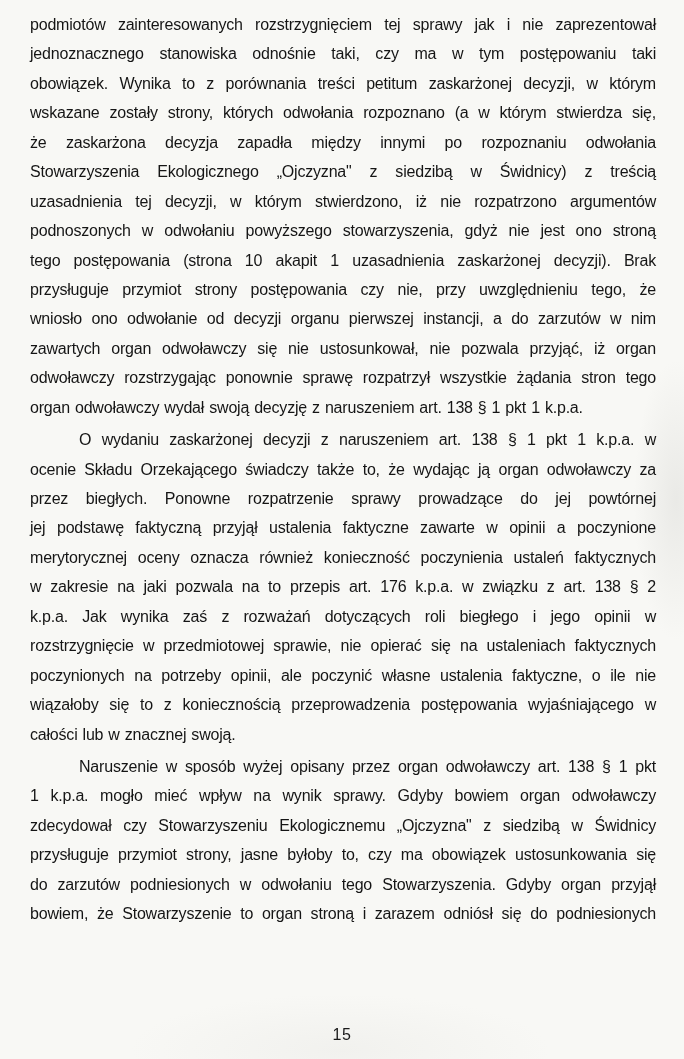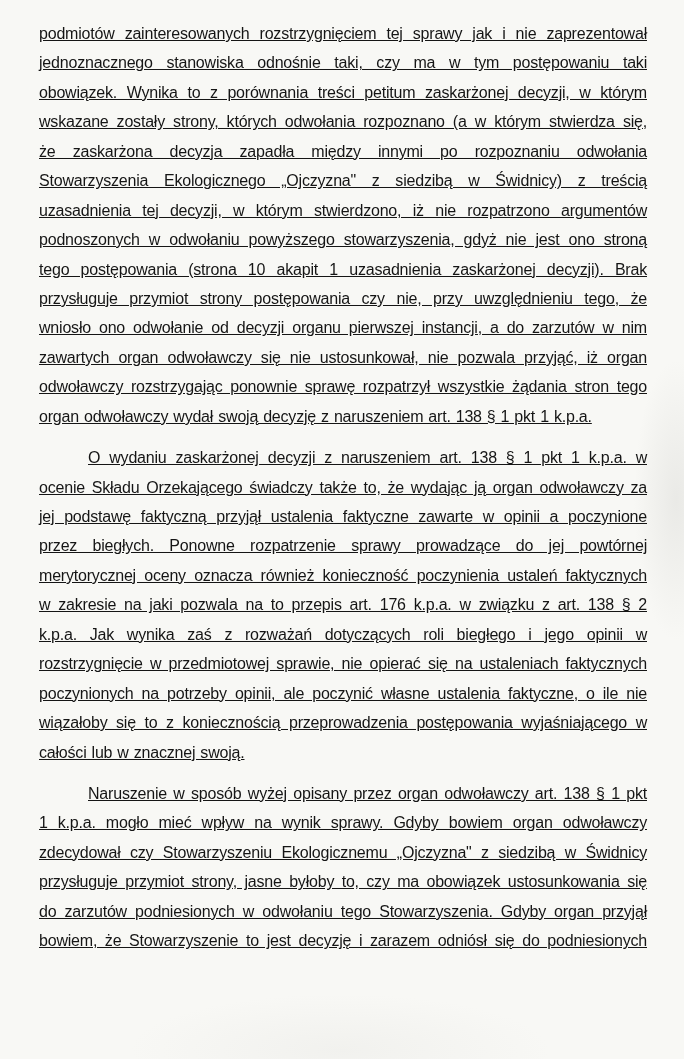--- a/index.html
+++ b/index.html
@@ -22,23 +22,22 @@
     position: absolute;
     inset: 0;
   }
   .text-block {
     position: absolute;
     left: 27px;
     top: 7px;
     width: 632px;
   }
   .paragraph {
-    margin: 12px;
+    margin: 3px;
     padding: 0;
-    text-decoration: underline;
   }
   .line {
     font-size: 16px;
     line-height: 29.45px;
     height: 29.45px;
     letter-spacing: -0.2px;
     word-spacing: 0.8px;
     text-align: justify;
     text-align-last: justify;
     white-space: normal;
@@ -80,32 +79,33 @@
         <div class="line">tego postępowania (strona 10 akapit 1 uzasadnienia zaskarżonej decyzji). Brak</div>
         <div class="line">przysługuje przymiot strony postępowania czy nie, przy uwzględnieniu tego, że</div>
         <div class="line">wniosło ono odwołanie od decyzji organu pierwszej instancji, a do zarzutów w nim</div>
         <div class="line">zawartych organ odwoławczy się nie ustosunkował, nie pozwala przyjąć, iż organ</div>
         <div class="line">odwoławczy rozstrzygając ponownie sprawę rozpatrzył wszystkie żądania stron tego</div>
         <div class="line para-end">organ odwoławczy wydał swoją decyzję z naruszeniem art. 138 § 1 pkt 1 k.p.a.</div>
       </div>
       <div class="paragraph">
         <div class="line indent">O wydaniu zaskarżonej decyzji z naruszeniem art. 138 § 1 pkt 1 k.p.a. w</div>
         <div class="line">ocenie Składu Orzekającego świadczy także to, że wydając ją organ odwoławczy za</div>
+        <div class="line">przez biegłych. Ponowne rozpatrzenie sprawy prowadzące do jej powtórnej</div>
         <div class="line">jej podstawę faktyczną przyjął ustalenia faktyczne zawarte w opinii a poczynione</div>
-        <div class="line">przez biegłych. Ponowne rozpatrzenie sprawy prowadzące do jej powtórnej</div>
         <div class="line">merytorycznej oceny oznacza również konieczność poczynienia ustaleń faktycznych</div>
         <div class="line">w zakresie na jaki pozwala na to przepis art. 176 k.p.a. w związku z art. 138 § 2</div>
         <div class="line">k.p.a. Jak wynika zaś z rozważań dotyczących roli biegłego i jego opinii w</div>
         <div class="line">rozstrzygnięcie w przedmiotowej sprawie, nie opierać się na ustaleniach faktycznych</div>
         <div class="line">poczynionych na potrzeby opinii, ale poczynić własne ustalenia faktyczne, o ile nie</div>
         <div class="line">wiązałoby się to z koniecznością przeprowadzenia postępowania wyjaśniającego w</div>
         <div class="line para-end">całości lub w znacznej swoją.</div>
       </div>
       <div class="paragraph">
         <div class="line indent">Naruszenie w sposób wyżej opisany przez organ odwoławczy art. 138 § 1 pkt</div>
         <div class="line">1 k.p.a. mogło mieć wpływ na wynik sprawy. Gdyby bowiem organ odwoławczy</div>
         <div class="line">zdecydował czy Stowarzyszeniu Ekologicznemu „Ojczyzna" z siedzibą w Świdnicy</div>
         <div class="line">przysługuje przymiot strony, jasne byłoby to, czy ma obowiązek ustosunkowania się</div>
         <div class="line">do zarzutów podniesionych w odwołaniu tego Stowarzyszenia. Gdyby organ przyjął</div>
-        <div class="line">bowiem, że Stowarzyszenie to jest decyzję i zarazem odniósł się do podniesionych</div>
+        <div class="line">bowiem, że Stowarzyszenie to organ stroną i zarazem odniósł się do podniesionych</div>
       </div>
     </div>
+  <div class="page-number">15</div>
 </div>
 
 </body></html>

